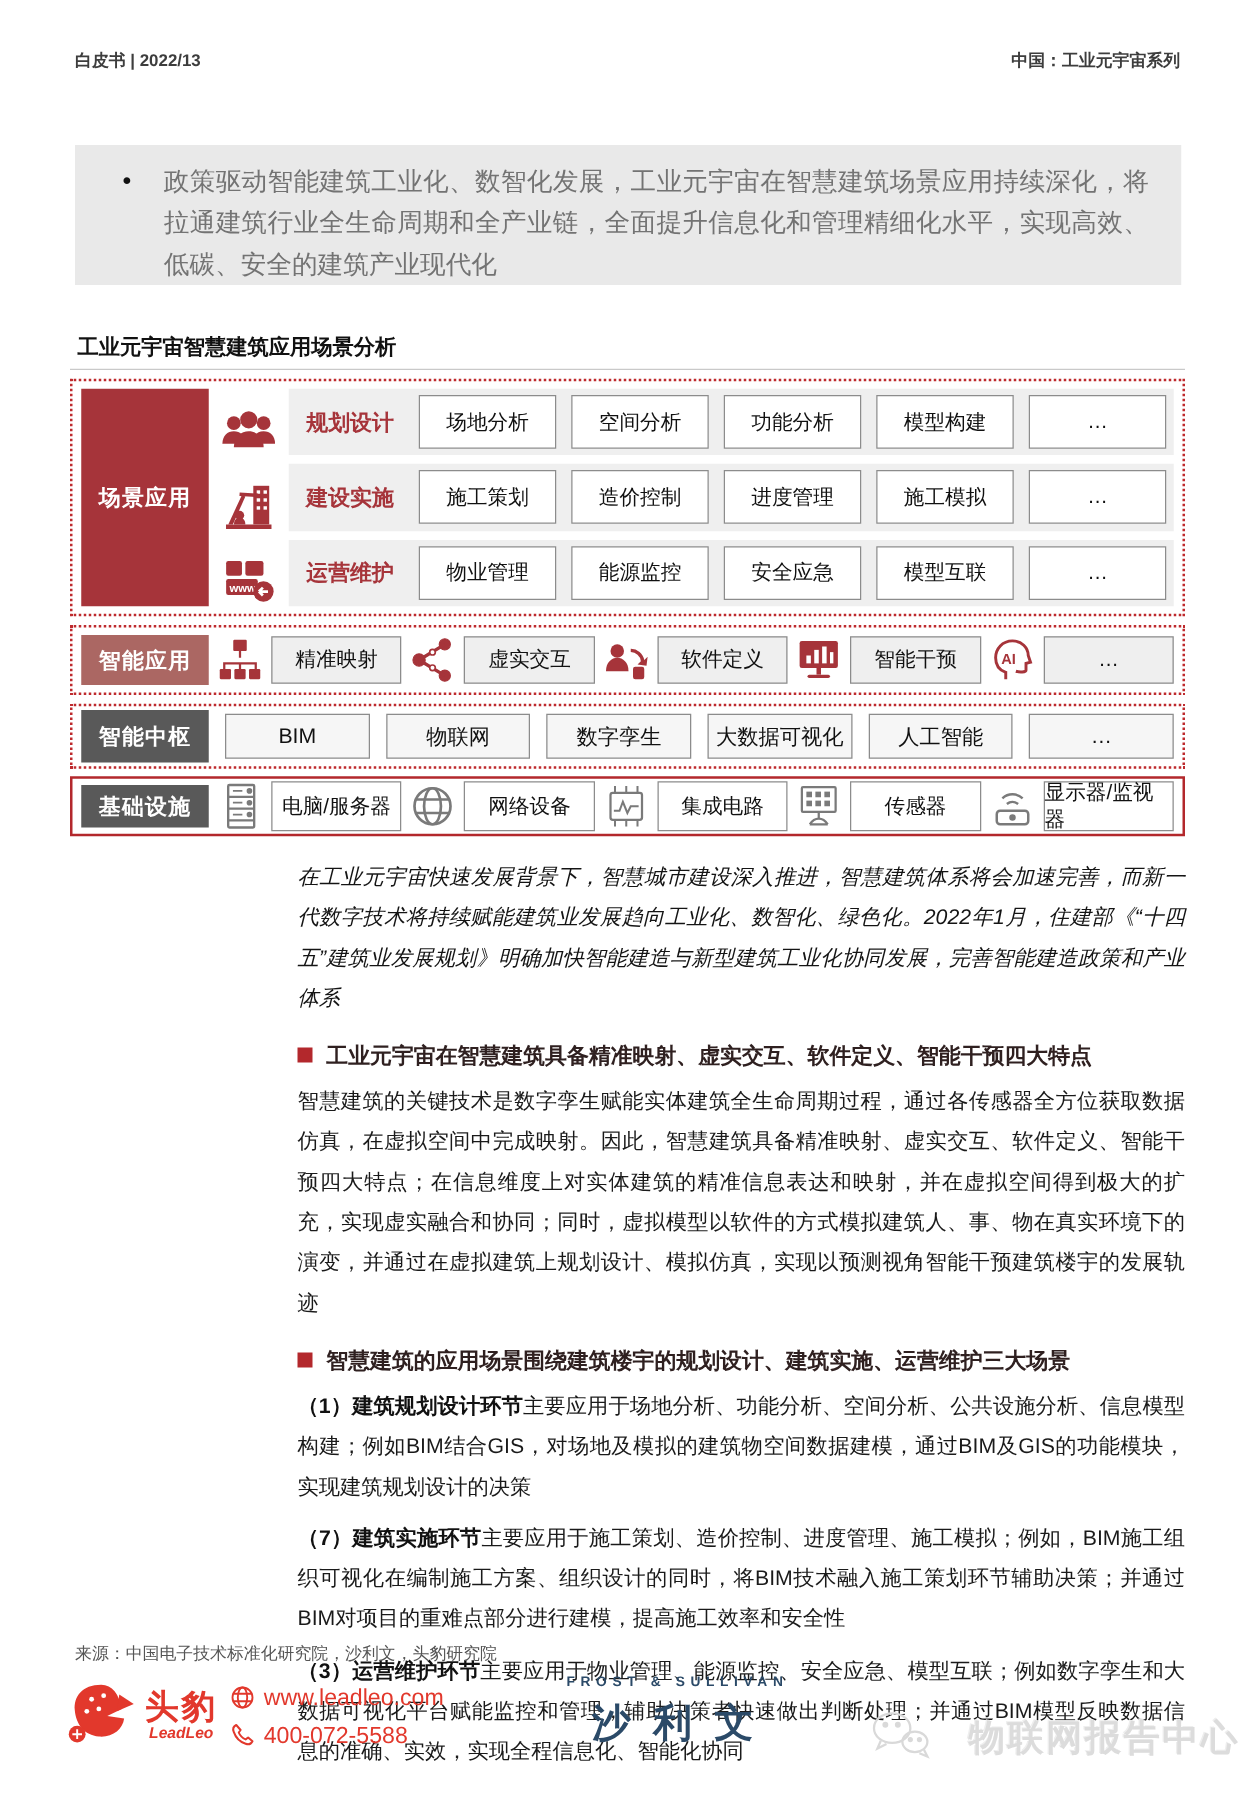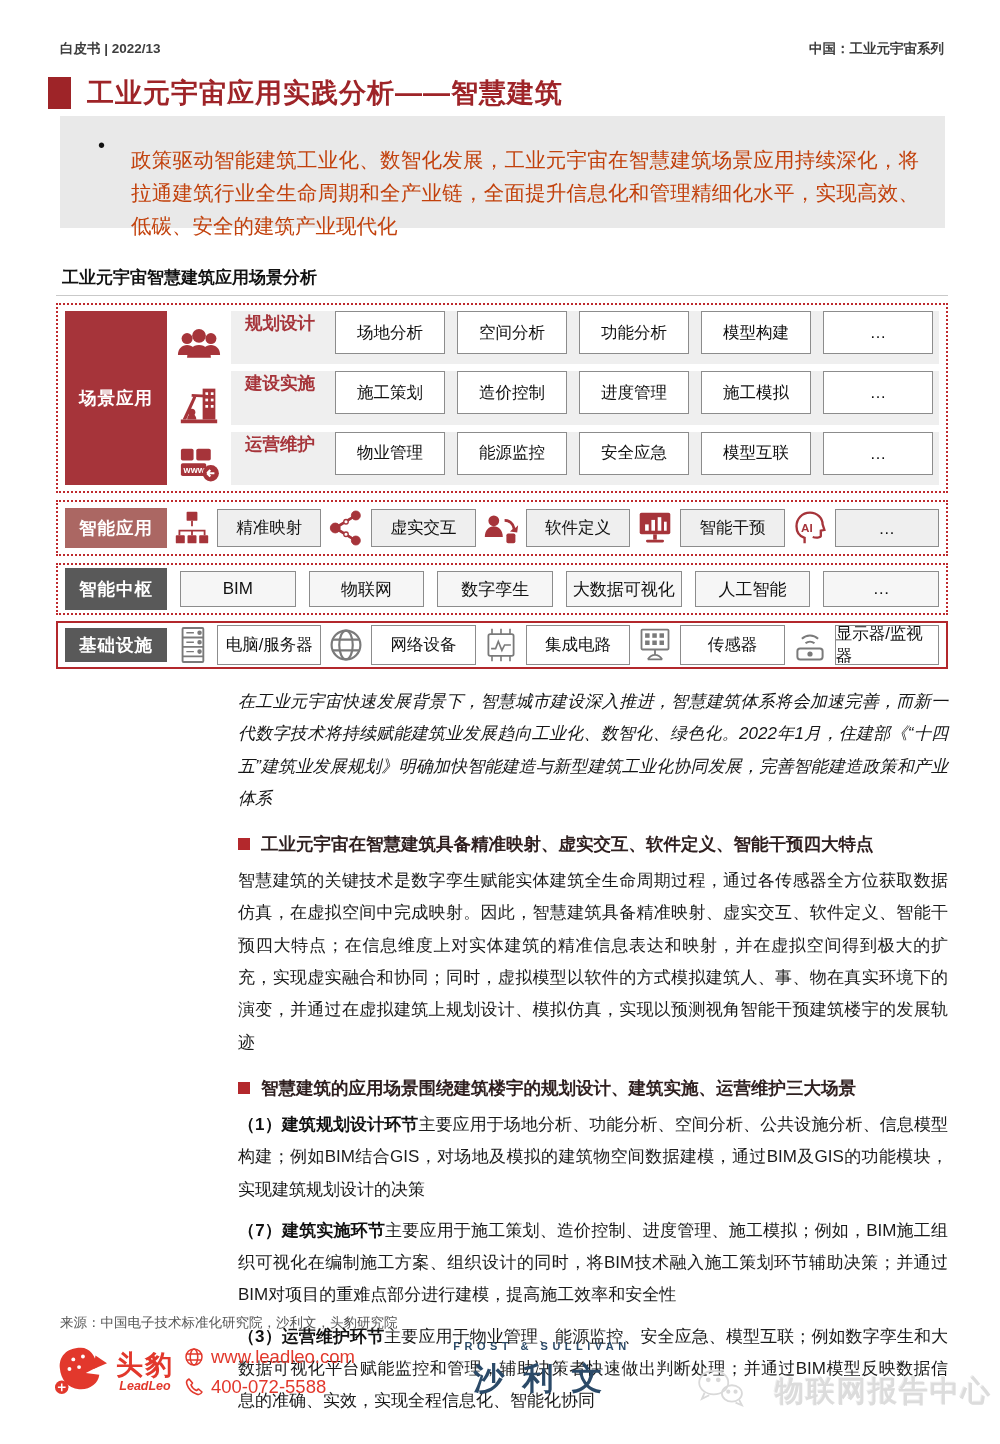--- a/index.html
+++ b/index.html
@@ -15,34 +15,34 @@
     font-size:13.5px; font-weight:700; color:#3d3d3d; }
   
   .title-row { position:absolute; top:75px; left:48px; right:56px;
     display:flex; align-items:center; gap:16px; }
   .title-sq { width:23px; height:32px; background:#9e2428; flex:none; }
   .title-txt { font-size:27px; font-weight:700; color:#9e2428; letter-spacing:1px; }
   
   .summary { position:absolute; top:116px; left:60px; right:55px; height:112px;
     background:#e9e9e9; display:flex; padding:13px 26px 0 38px; }
   .summary .dot { font-size:20px; color:#111; margin-right:26px; line-height:1.62; }
-  .summary .txt { font-size:20.5px; line-height:1.62; color:#c2410c; text-align:justify;margin-top:14px; }
+  .summary .txt { font-size:20.5px; line-height:1.62; color:#737373; text-align:justify; }
   
   .dg-title { position:absolute; top:266px; left:62px; font-size:17px; font-weight:700; color:#111; }
   .dg-hr { position:absolute; top:295px; left:56px; right:52px; border-top:1.5px solid #c9c9c9; }
   .dg { position:absolute; left:56px; right:52px; }
   .dbox { border:2px dotted #be2a2d; background:#fff; padding:6px 7px; }
   .sbox { border:2.5px solid #b3282c; background:#fff; padding:5px 7px; }
   .dg1 { top:303px; height:190px; display:flex; }
   .dg1 .redblk { width:102px; background:#a6343a; color:#fff; font-size:17.5px; font-weight:700;
     display:flex; align-items:center; justify-content:center; letter-spacing:1px; flex:none; }
   .dg1 .rows { flex:1; display:flex; flex-direction:column; gap:7px; margin-left:0; }
   .sc-row { flex:1; display:flex; align-items:stretch; }
   .sc-ic { width:64px; display:flex; align-items:flex-end; justify-content:center; flex:none; }
-  .sc-strip { flex:1; background:#efefef; display:flex; }
+  .sc-strip { flex:1; background:#efefef; display:flex; align-items:center; }
   .sc-label { width:98px; text-align:center; font-size:17.5px; font-weight:700; color:#a6343a; flex:none; }
   .wbox { flex:1; background:#fff; border:1.5px solid #8c8c8c; height:43px; margin:0 6px;
     display:flex; align-items:center; justify-content:center; font-size:16.5px; color:#111; }
   .dg2 { top:500px; height:56px; display:flex; align-items:center; }
   .lab { width:102px; height:100%; color:#fff; font-size:17.5px; font-weight:700;
     display:flex; align-items:center; justify-content:center; letter-spacing:1px; flex:none; }
   .lab-red { background:#ab6763; }
   .lab-gray { background:#595959;text-align:right; }
   .pair-ic { width:50px; display:flex; align-items:center; justify-content:center; flex:none; }
   .gbox { flex:1; background:#efefef; border:1.5px solid #8c8c8c; height:38px;
@@ -66,38 +66,34 @@
   .footer { position:absolute; left:52px; right:0; top:1340px; height:90px; }
   .ll { position:absolute; left:0; top:4px; display:flex; align-items:center; }
   .ll-name { margin-left:6px; margin-right:10px; text-align:center; }
   .ll-cn { font-size:27px; font-weight:700; color:#e2382c; letter-spacing:2px; line-height:1; }
   .ll-en { font-size:12.5px; font-weight:700; font-style:italic; color:#e2382c; }
   .ll-contact { display:flex; flex-direction:column; gap:8px; }
   .ll-line { display:flex; align-items:center; gap:7px; color:#e2382c; font-size:18.5px; }
   .frost { position:absolute; left:365px; width:250px; top:0; text-align:center; color:#2b4a68; }
   .frost-en { font-size:11px; letter-spacing:4.5px; font-weight:700; }
   .frost-cn { font-size:31px; font-weight:700; letter-spacing:18px; margin-top:6px; text-indent:10px; }
-  .wm { position:absolute; right:8px; top:28px; display:flex; align-items:flex-end; gap:28px;
+  .wm { position:absolute; right:8px; top:28px; display:flex; align-items:center; gap:28px;
     color:#dcdcdc; text-shadow:1px 1px 0 #fff, -1px -1px 0 #eee; }
   .wm-txt { font-size:29px; font-weight:700; letter-spacing:2px; }
 </style>
 </head>
 <body>
 
 <div class="page">
 
   <div class="hdr">
     <span>白皮书 | 2022/13</span>
     <span>中国：工业元宇宙系列</span>
   </div>
 
-  <div class="title-row">
-    <div class="title-sq"></div>
-    <div class="title-txt">工业元宇宙应用实践分析——智慧建筑</div>
-  </div>
 
   <div class="summary">
     <span class="dot">•</span>
     <span class="txt">政策驱动智能建筑工业化、数智化发展，工业元宇宙在智慧建筑场景应用持续深化，将拉通建筑行业全生命周期和全产业链，全面提升信息化和管理精细化水平，实现高效、低碳、安全的建筑产业现代化</span>
   </div>
 
   <div class="dg-title">工业元宇宙智慧建筑应用场景分析</div>
   <div class="dg-hr"></div>
 
   <div class="dg dbox dg1">

